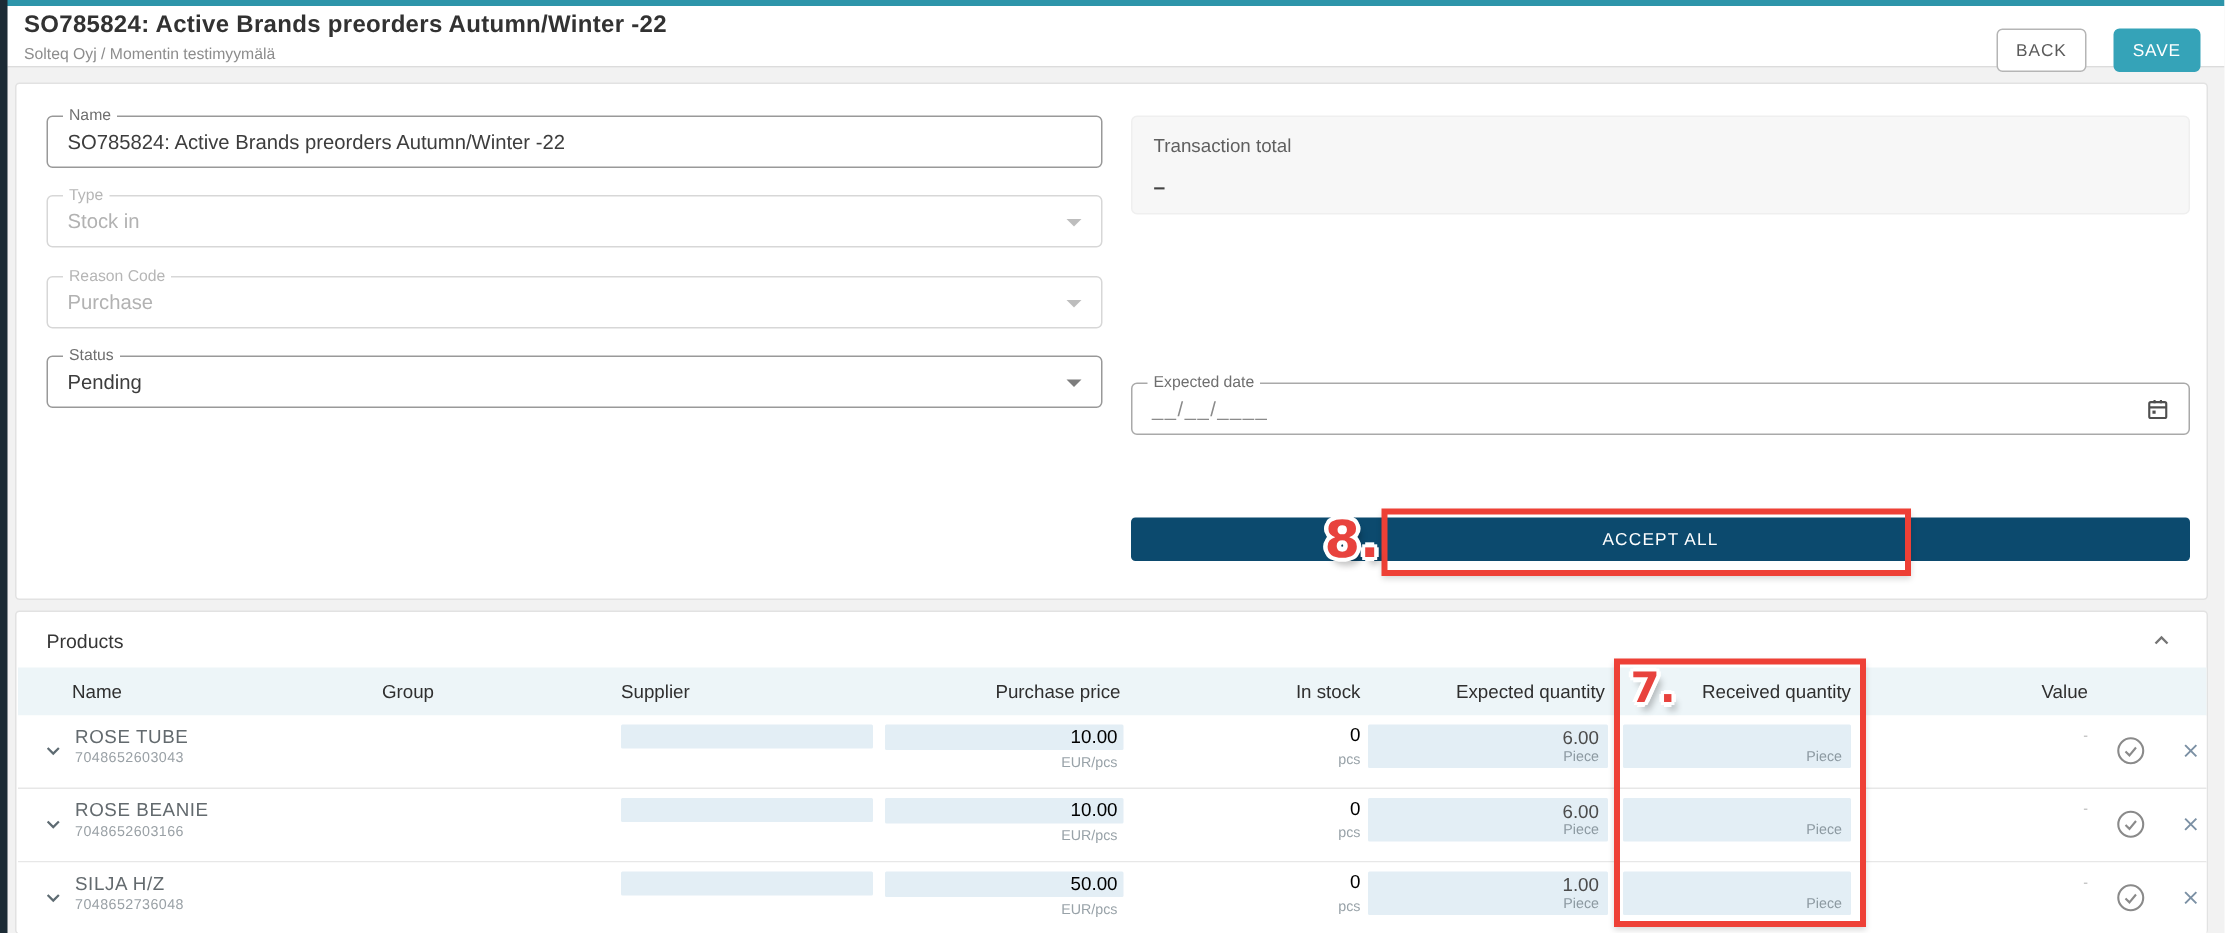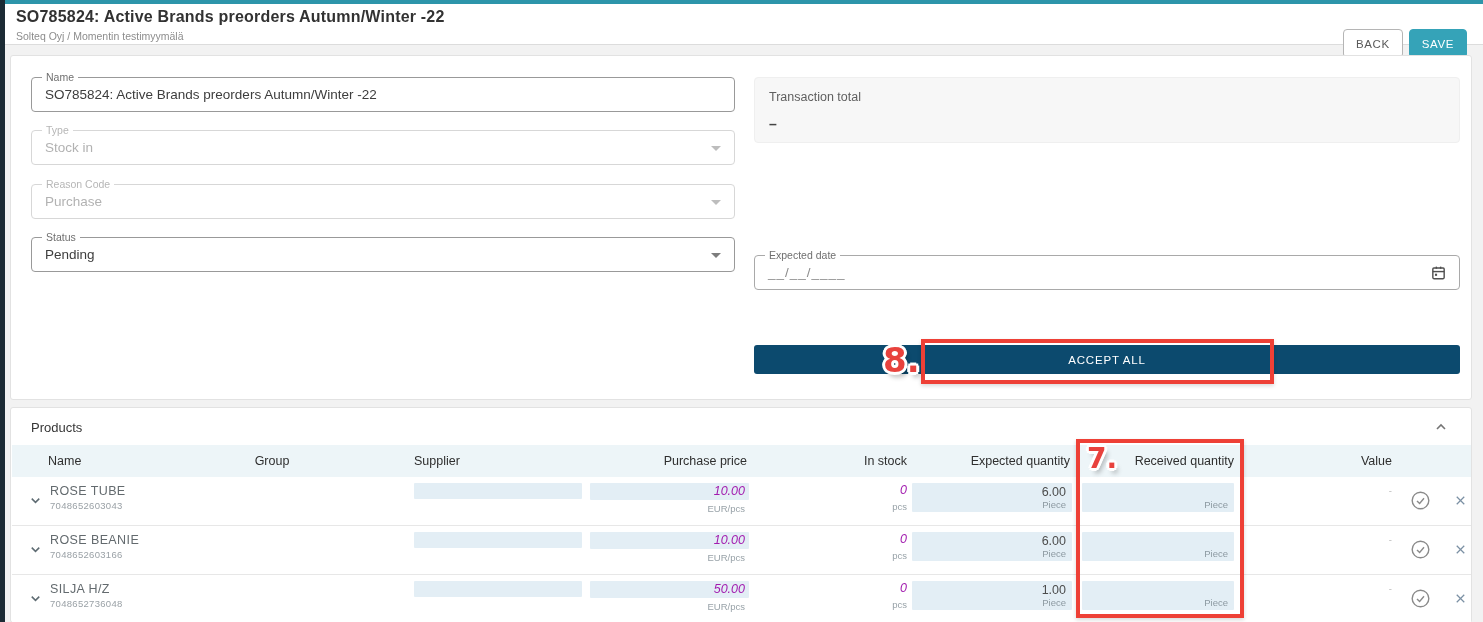--- a/index.html
+++ b/index.html
@@ -7,21 +7,21 @@
   body { font-family:"Liberation Sans", sans-serif; background:#f2f2f2; position:relative; overflow:hidden; }
   .page { position:relative; width:1483px; height:558px; }
 
   .topbar { position:absolute; left:0; top:0; width:1483px; height:4px; background:#2d95aa; z-index:40; }
   .side-edge { position:absolute; left:0; top:0; width:5px; height:622px; background:#1c2b35; z-index:41; }
 
   
   .app-header { position:absolute; left:5px; top:4px; width:1478px; height:41px; background:#fff; border-bottom:1px solid #dcdcdc; }
   .app-title { position:absolute; left:11px; top:4px; font-size:16px; font-weight:bold; color:#323232; letter-spacing:0.2px; }
   .app-subtitle { position:absolute; left:11px; top:26px; font-size:10.5px; color:#8d8d8d; }
-  .hdr-buttons { position:absolute; right:16px; top:25px; display:flex; gap:6px; }
+  .hdr-buttons { position:absolute; right:16px; top:15px; display:flex; gap:18px; }
   .btn { height:29px; min-width:51px; padding:0 12px; border-radius:4px; font-size:11.5px; letter-spacing:0.6px;
          display:flex; align-items:center; justify-content:center; cursor:pointer; font-family:"Liberation Sans",sans-serif; }
   .btn-back { background:#fff; border:1px solid #b5b5b5; color:#5a5a5a; }
   .btn-save { background:#35a3b8; border:1px solid #35a3b8; color:#fff; }
 
   
   .card { position:absolute; left:10px; background:#fff; border:1px solid #e2e2e2; border-radius:3px; }
   .card-details { top:55px; width:1462px; height:345px; }
   .card-products { top:407px; width:1462px; height:216px; }
   .section-head { position:relative; height:37px; border-bottom:1px solid #ebebeb; }
@@ -45,21 +45,21 @@
   .accept-all { position:absolute; left:743px; top:289px; width:706px; height:29px; background:#0c4a6e; border-radius:3px;
                 display:flex; align-items:center; justify-content:center; color:#fff; font-size:11.5px; letter-spacing:0.8px; cursor:pointer; }
 
   
   .thead { position:absolute; left:1px; top:37px; width:1459px; height:32px; background:#edf5f8; }
   .th { position:absolute; top:9px; font-size:12.5px; color:#2f2f2f; white-space:nowrap; }
   .row { position:absolute; left:1px; width:1459px; height:49px; background:#fff; border-bottom:1px solid #e7e7e7; }
   .pname { position:absolute; left:38px; top:7px; font-size:12.5px; color:#636a6e; letter-spacing:0.4px; }
   .pcode { position:absolute; left:38px; top:23px; font-size:9.5px; color:#9aa1a6; letter-spacing:0.3px; }
   .skel { position:absolute; background:#e3eef5; border-radius:1px; }
-  .cellnum { position:absolute; font-size:12.5px; color:#a21caf; text-align:right;font-style:italic; }
+  .cellnum { position:absolute; font-size:12.5px; color:#000000; text-align:right; }
   .cellunit { position:absolute; font-size:9.5px; color:#98a2a8; text-align:right; }
   .qtybox { position:absolute; top:6px; height:29px; background:#e3eef5; border-radius:1px; }
   .qtybox .qv { position:absolute; right:6px; top:2px; font-size:12.5px; color:#4c4c4c; }
   .qtybox .qu { position:absolute; right:6px; bottom:2px; font-size:9.5px; color:#8c99a1; }
   .rowicon { position:absolute; cursor:pointer; }
 
   
   .ann-rect { position:absolute; border:4px solid #ee4036; z-index:60; box-shadow:0 2px 4px rgba(0,0,0,0.15); }
   .ann-num { position:absolute; z-index:61; font-size:34px; font-weight:bold; color:#e8423d; font-family:"DejaVu Sans",sans-serif;
              text-shadow:-2px -2px 0 #fff, 2px -2px 0 #fff, -2px 2px 0 #fff, 2px 2px 0 #fff, 0 -3px 0 #fff, 0 3px 0 #fff, -3px 0 0 #fff, 3px 0 0 #fff, 3px 5px 5px rgba(0,0,0,0.3); }

